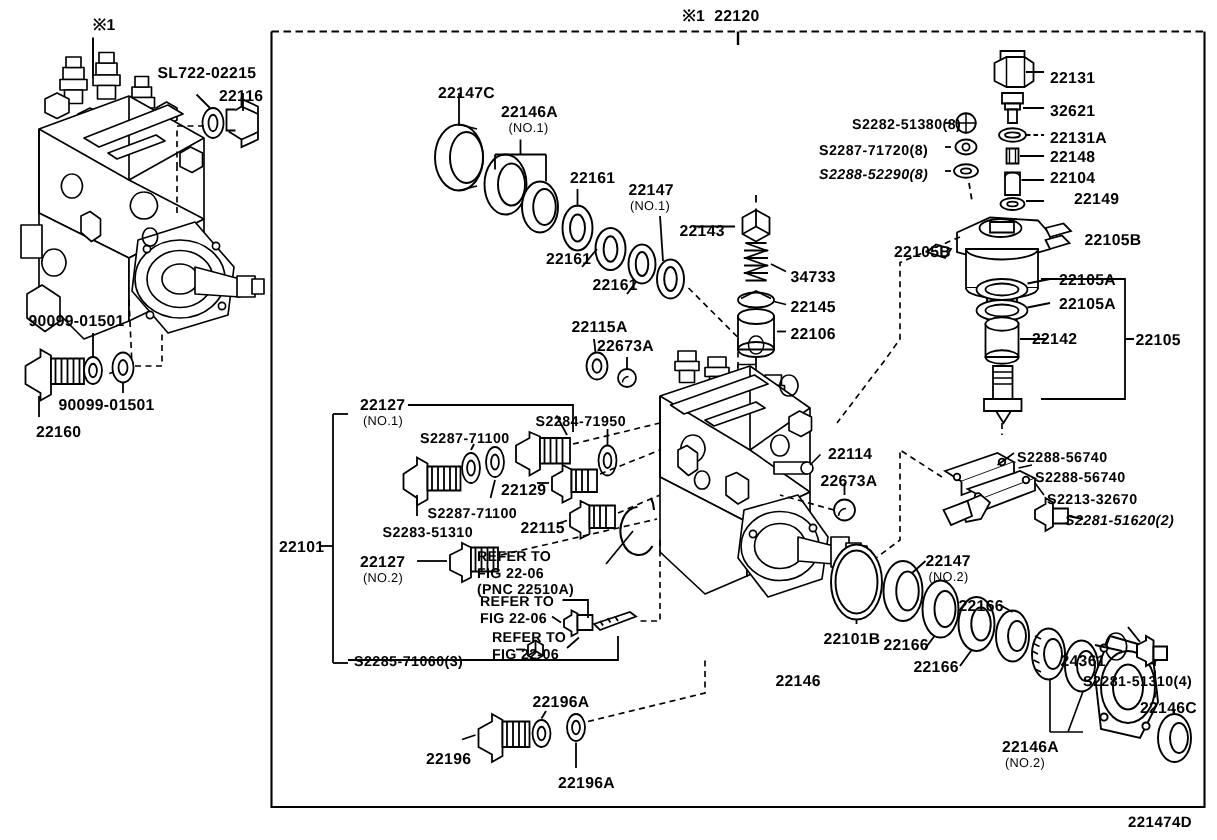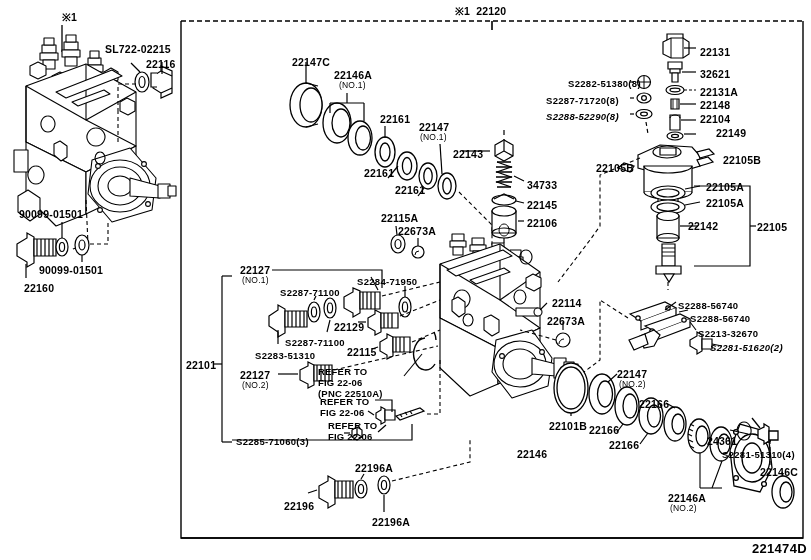--- a/index.html
+++ b/index.html
@@ -6,21 +6,21 @@
   body{width:811px;height:560px;position:relative;overflow:hidden;
        font-family:"Liberation Sans", sans-serif;color:#000;}
   #stage{position:absolute;inset:0;width:811px;height:560px;}
   svg{position:absolute;left:0;top:0;}
   .lbl{position:absolute;font-family:"Liberation Sans", sans-serif;
        font-weight:bold;font-size:10.5px;letter-spacing:.2px;white-space:nowrap;
        line-height:11px;color:#000;}
   .lbl.sub{font-size:8.5px;font-weight:normal;}
   .lbl.code{font-size:9.5px;font-weight:bold;letter-spacing:.3px;}
   .lbl.ref{font-size:9.5px;font-weight:bold;line-height:11.5px;}
-  .lbl.diagcode{font-size:13px;font-weight:bold;letter-spacing:.3px;}
+  .lbl.diagcode{font-size:10px;font-weight:bold;letter-spacing:.3px;}
 </style>
 </head>
 <body>
 
 <div id="stage">
 
 <svg width="811" height="560" viewBox="0 0 811 560">
   <defs>
     <g id="oring">
       <ellipse cx="0" cy="0" rx="9" ry="13" fill="#fff" stroke="#000" stroke-width="1.3"></ellipse>

